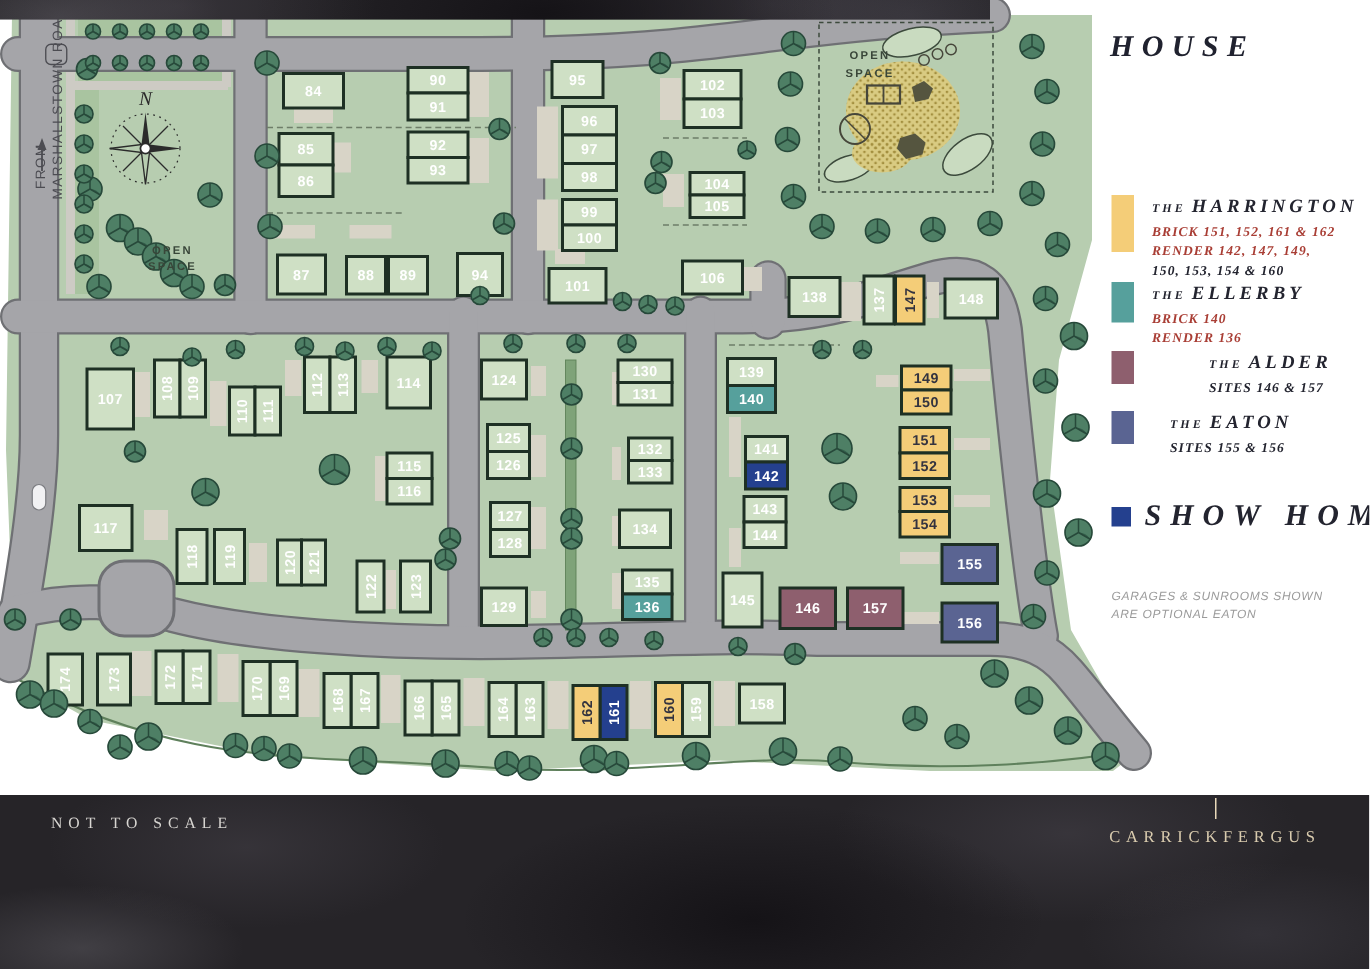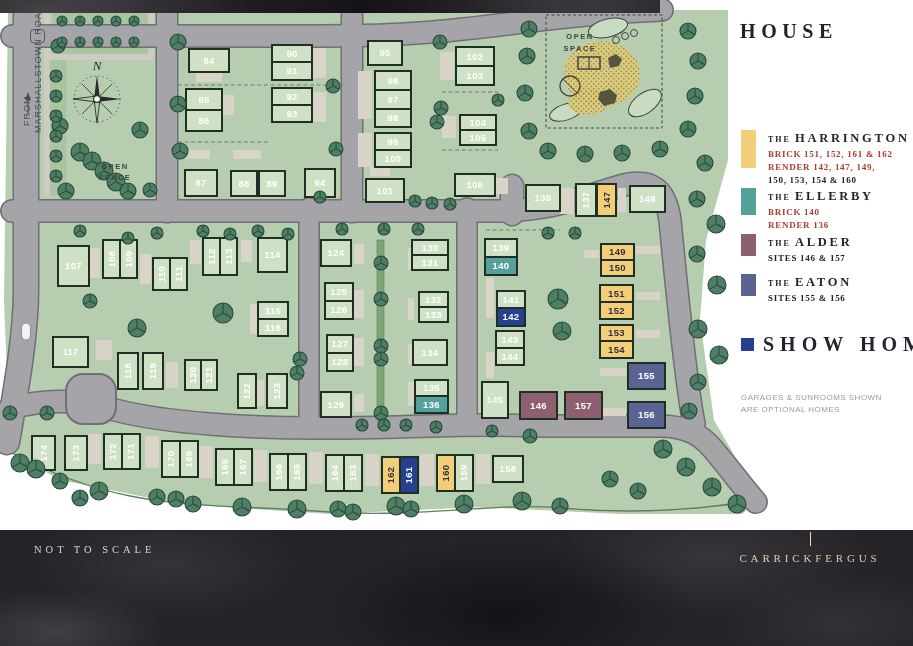--- a/index.html
+++ b/index.html
@@ -11,21 +11,21 @@
     background-image:
       radial-gradient(220px 90px at 18% 30%, rgba(95,90,100,.28), transparent 60%),
       radial-gradient(300px 120px at 55% 72%, rgba(18,16,20,.85), transparent 65%),
       radial-gradient(260px 100px at 78% 22%, rgba(105,100,112,.26), transparent 60%),
       radial-gradient(200px 80px at 92% 80%, rgba(62,60,68,.55), transparent 60%),
       radial-gradient(180px 70px at 6% 88%, rgba(128,126,134,.30), transparent 60%);
   }
   .topbar{position:absolute;left:0;top:0;width:660px;height:13px;}
   .map-svg{position:absolute;left:0;top:0;}
   
-  .legend{position:absolute;left:728px;top:0;width:185px;height:530px;}
+  .legend{position:absolute;left:728px;top:0;width:185px;height:530px;font-style:italic;}
   .legend-title{font-family:"Liberation Serif",serif;color:#20222f;font-size:20px;
     letter-spacing:.28em;font-weight:600;line-height:23px;margin:20px 0 0 12px;}
   .lg-entries{position:absolute;left:0;top:88px;width:185px;}
   .lg-entry{position:absolute;left:13px;margin-top:40px;}
   .lg-swatch{position:absolute;left:0;top:2px;width:15px;}
   .lg-text{margin-left:27px;}
   .lg-name{font-family:"Liberation Serif",serif;color:#23242f;white-space:nowrap;}
   .lg-name .the{font-size:8px;letter-spacing:.25em;font-weight:700;margin-right:4px;}
   .lg-name .nm{font-size:12.5px;letter-spacing:.22em;font-weight:700;}
   .lg-line{font-family:"Liberation Serif",serif;font-size:9px;font-weight:700;
@@ -1171,44 +1171,44 @@
           </div>
         </div>
         <div class="lg-entry" style="top: 58px;">
           <div class="lg-swatch" style="height: 27px; background: rgb(86, 160, 156);"></div>
           <div class="lg-text">
             <div class="lg-name"><span class="the">THE</span><span class="nm">ELLERBY</span></div>
             <div class="lg-line red">BRICK 140</div>
             <div class="lg-line red">RENDER 136</div>
           </div>
         </div>
-        <div class="lg-entry" style="top: 104px;">
+        <div class="lg-entry" style="top: 104px; padding-left: 38px;">
           <div class="lg-swatch" style="height: 22px; background: rgb(142, 95, 110);"></div>
           <div class="lg-text">
             <div class="lg-name"><span class="the">THE</span><span class="nm">ALDER</span></div>
             <div class="lg-line dark">SITES 146 &amp; 157</div>
           </div>
         </div>
-        <div class="lg-entry" style="top: 144px;">
+        <div class="lg-entry" style="top: 144px; padding-left: 12px;">
           <div class="lg-swatch" style="height: 22px; background: rgb(90, 100, 146);"></div>
           <div class="lg-text">
             <div class="lg-name"><span class="the">THE</span><span class="nm">EATON</span></div>
             <div class="lg-line dark">SITES 155 &amp; 156</div>
           </div>
         </div>
       </div>
     <div class="lg-misc">
       <div class="lg-row">
         <div class="sq" id="sq-show" style="height: 13px; background: rgb(36, 64, 142);"></div>
         <div class="lg-big">SHOW HOMES</div>
       </div>
     </div>
     <div class="lg-note">
       <div>GARAGES &amp; SUNROOMS SHOWN</div>
-      <div>ARE OPTIONAL HOMES</div>
+      <div>ARE OPTIONAL EATON</div>
     </div>
   </div>
 
   <div class="footer texture">
     <div class="f-left">
       <div class="f-sub">NOT TO SCALE</div>
     </div>
     <div class="f-brand">
       <div class="f-tick"></div>
       <div class="f-b3">CARRICKFERGUS</div>

